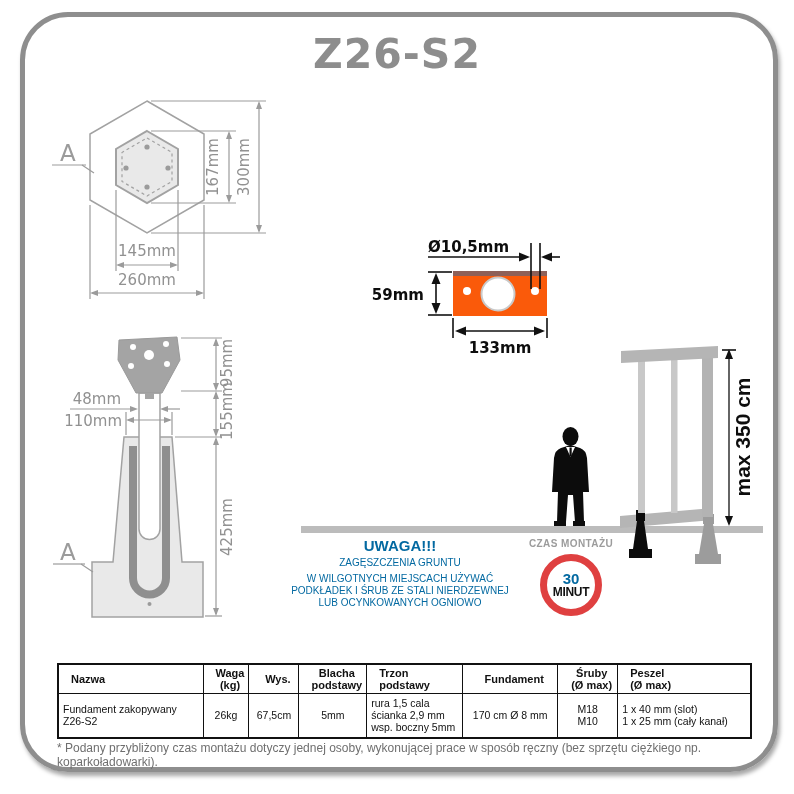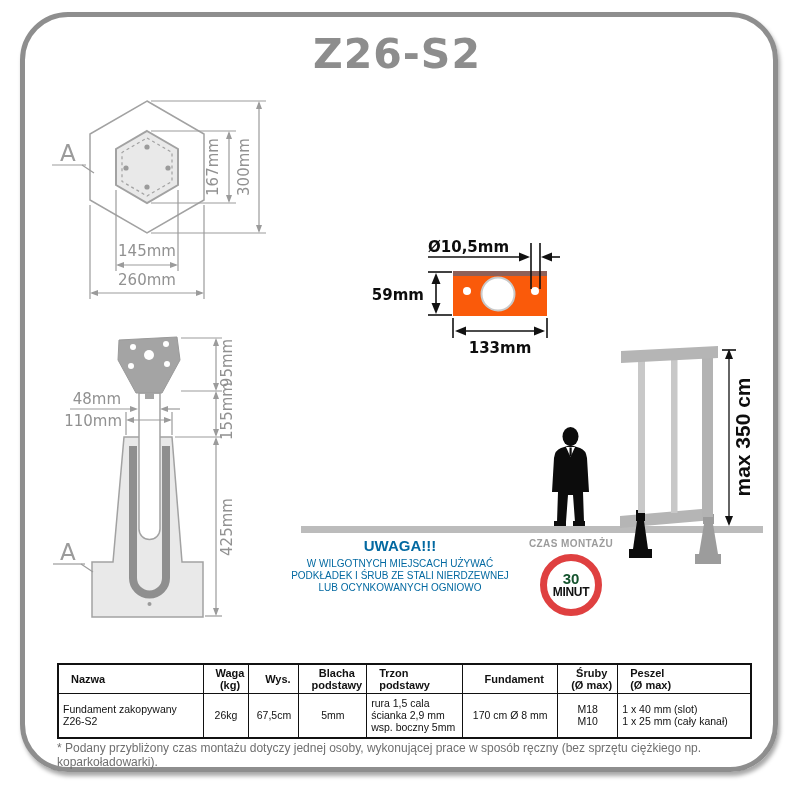--- a/index.html
+++ b/index.html
@@ -30,21 +30,21 @@
   .warning .w-gap{margin-top:4px;}
   .czas-label{
     position:absolute;left:524px;top:538px;width:94px;text-align:center;
     font-size:10px;font-weight:bold;color:#9c9c9c;letter-spacing:.4px;
   }
   .time-circle{
     position:absolute;left:540px;top:554px;width:48px;height:48px;
     border:7px solid #df4040;border-radius:50%;background:#fff;
     display:flex;flex-direction:column;align-items:center;justify-content:center;
   }
-  .time-circle .t-val{font-weight:bold;font-size:15px;line-height:15px;color:#14532d;}
+  .time-circle .t-val{font-weight:bold;font-size:15px;line-height:15px;color:#0369a1;}
   .time-circle .t-unit{font-weight:bold;font-size:12px;line-height:13px;color:#111;letter-spacing:-.3px;}
   table.spec{
     position:absolute;left:57px;top:663px;border-collapse:collapse;
     table-layout:fixed;font-size:10.5px;color:#111;background:#fff;
     border:2px solid #111;
   }
   table.spec th,table.spec td{border:1px solid #111;padding:2px 4px;vertical-align:middle;}
   table.spec th{font-size:11px;font-weight:bold;text-align:center;padding-left:12px;}
   table.spec th.al,table.spec td.al{text-align:left;}
   table.spec td{text-align:center;}
@@ -225,20 +225,21 @@
       <line x1="722" y1="350" x2="736" y2="350" class="blkline" stroke-width="1.3"></line>
       <line x1="729" y1="356" x2="729" y2="518" stroke="#111" stroke-width="1.3"></line>
       <polygon points="729,349 725,359 733,359" class="blkfill"></polygon>
       <polygon points="729,526 725,516 733,516" class="blkfill"></polygon>
       <text x="750" y="437" class="maxh" text-anchor="middle" transform="rotate(-90 750 437)">max 350 cm</text>
     </g>
   </svg>
 
   <div class="warning">
     <div class="w-title">UWAGA!!!</div>
+    <div class="w-line">ZAGĘSZCZENIA GRUNTU</div>
     <div class="w-line w-gap">W WILGOTNYCH MIEJSCACH UŻYWAĆ</div>
     <div class="w-line">PODKŁADEK I ŚRUB ZE STALI NIERDZEWNEJ</div>
     <div class="w-line">LUB OCYNKOWANYCH OGNIOWO</div>
   </div>
 
   <div class="czas-label">CZAS MONTAŻU</div>
   <div class="time-circle">
     <div class="t-val">30</div>
     <div class="t-unit">MINUT</div>
   </div>

